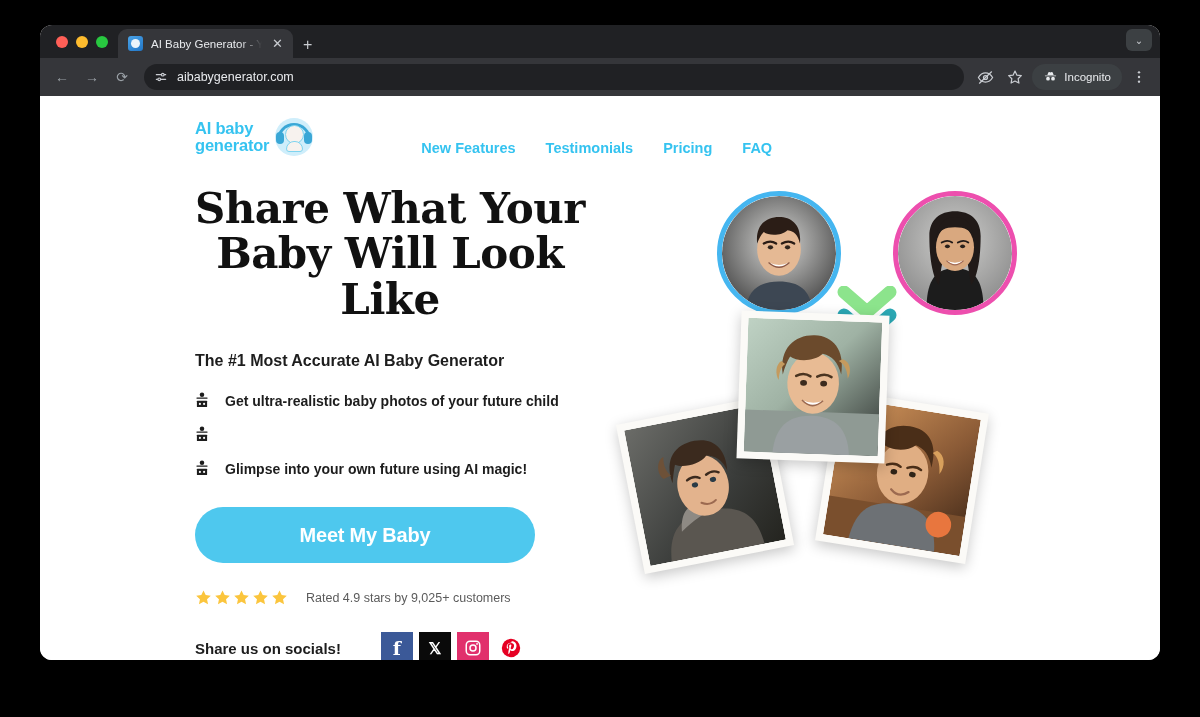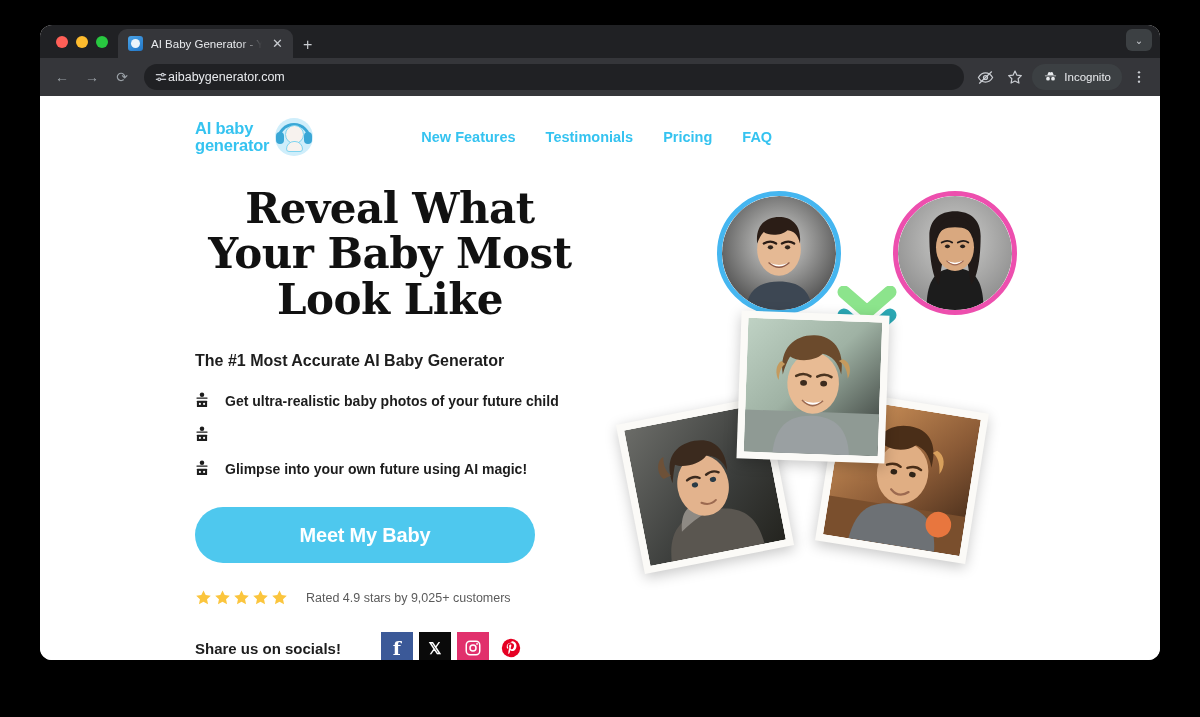--- a/index.html
+++ b/index.html
@@ -88,39 +88,40 @@
     color: #9aa0a6; font-size: 14px;
   }
   .omnibox {
     flex: 1 1 auto;
     height: 26px;
     background: #202124;
     border-radius: 14px;
     display: flex; align-items: center;
     padding: 0 10px;
     margin: 0 6px;
+    gap: 9px;
     min-width: 0;
   }
   .omnibox-icon { color: #c9ccd1; flex: 0 0 auto; display: flex; }
   .omnibox-url { color: #e8eaed; font-size: 12.5px; white-space: nowrap; overflow: hidden; }
   .tb-right { display: flex; align-items: center; gap: 4px; flex: 0 0 auto; }
   .tb-icon { width: 26px; height: 26px; display: flex; align-items: center; justify-content: center; color: #c9ccd1; }
   .incognito-pill {
     display: flex; align-items: center; gap: 6px;
     height: 26px; padding: 0 11px;
     border-radius: 14px;
     background: #3c4043;
     color: #e8eaed; font-size: 11.5px;
   }
 
   
   .page { height: 564px; background: #fff; position: relative; overflow: hidden; }
 
   .site-header {
-    display: flex; align-items: center;
+    display: flex; align-items: flex-end;
     padding: 22px 60px 0 155px;
   }
   .logo { display: flex; align-items: center; gap: 6px; }
   .logo-text {
     color: #35c3f0; font-size: 16.5px; font-weight: 800;
     line-height: 1.05; letter-spacing: -.2px;
   }
   .logo-mark {
     width: 38px; height: 38px; border-radius: 50%;
     background: #cfeefb;
@@ -329,21 +330,21 @@
         <a class="nav-link">New Features</a>
         <a class="nav-link">Testimonials</a>
         <a class="nav-link">Pricing</a>
         <a class="nav-link">FAQ</a>
       </nav>
     </header>
 
     <section class="hero">
 
       <div class="hero-left">
-        <h1 class="hero-h1">Reveal What Your Baby Most Look Like</h1>
+        <h1 class="hero-h1">Share What Your Baby Will Look Like</h1>
         <div class="hero-sub">The #1 Most Accurate AI Baby Generator</div>
 
         <ul class="feature-list">
           <li class="feature-item">
             <svg class="baby-bullet" viewBox="0 0 24 30" fill="#1d1d1d">
               <circle cx="12" cy="5" r="4"></circle>
                 <rect x="2" y="9.5" width="20" height="2.6" rx="1.3"></rect>
               <path d="M4 15.5h16a1 1 0 0 1 1 1v9a1 1 0 0 1-1 1H4a1 1 0 0 1-1-1v-9a1 1 0 0 1 1-1z"></path>
               <circle cx="8.3" cy="21" r="1.9" fill="#fff"></circle>
                 <circle cx="15.7" cy="21" r="1.9" fill="#fff"></circle>

